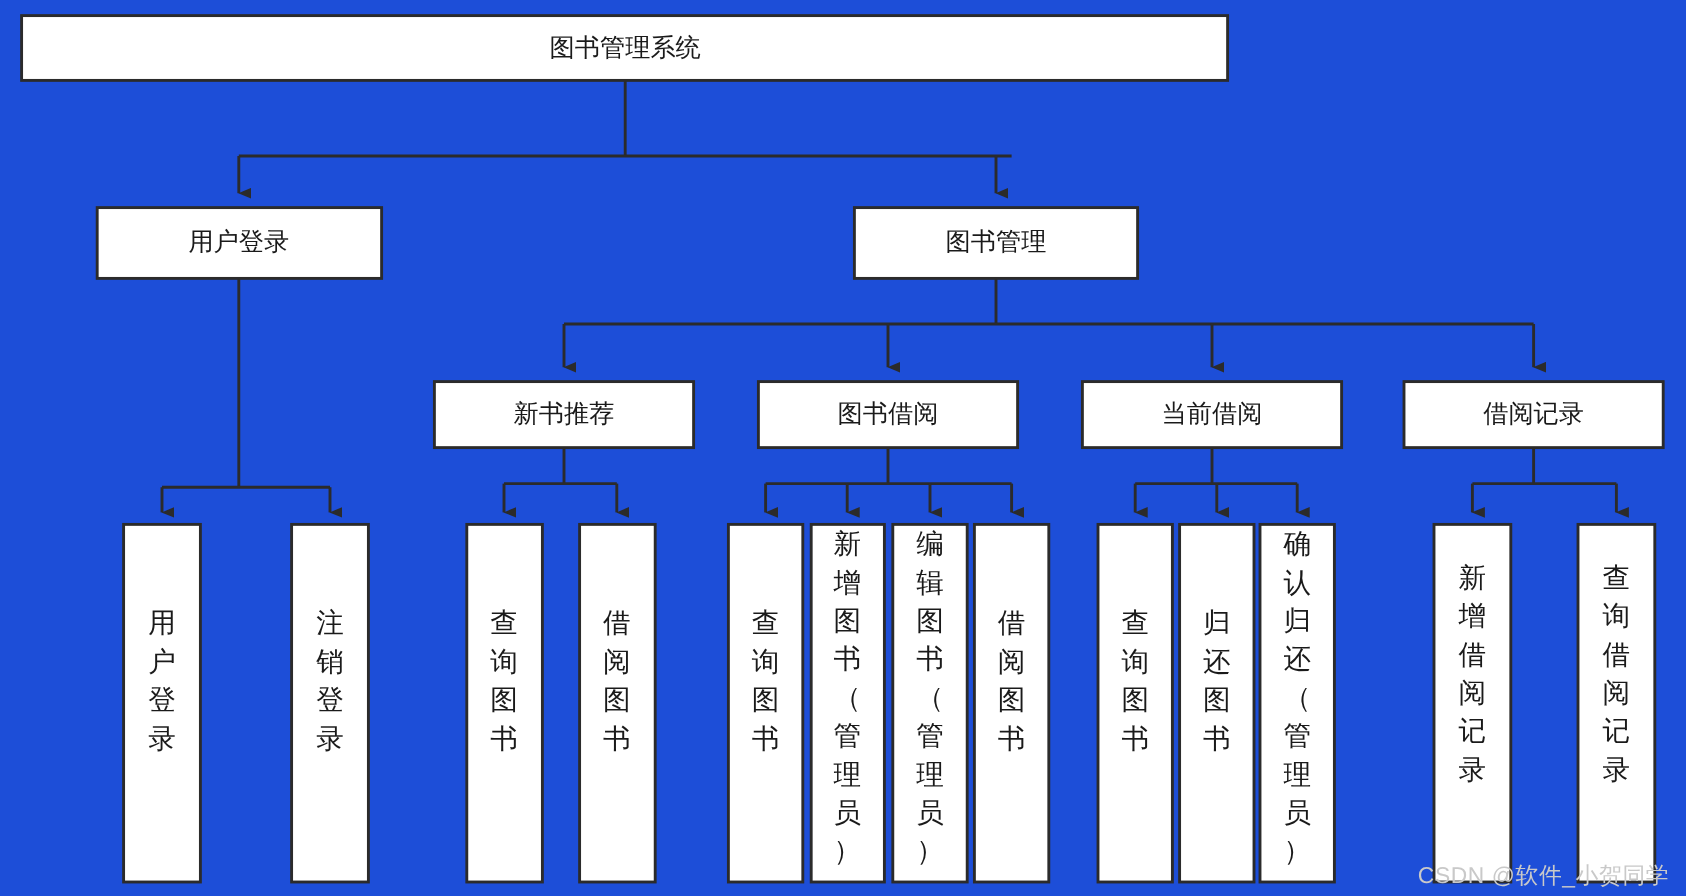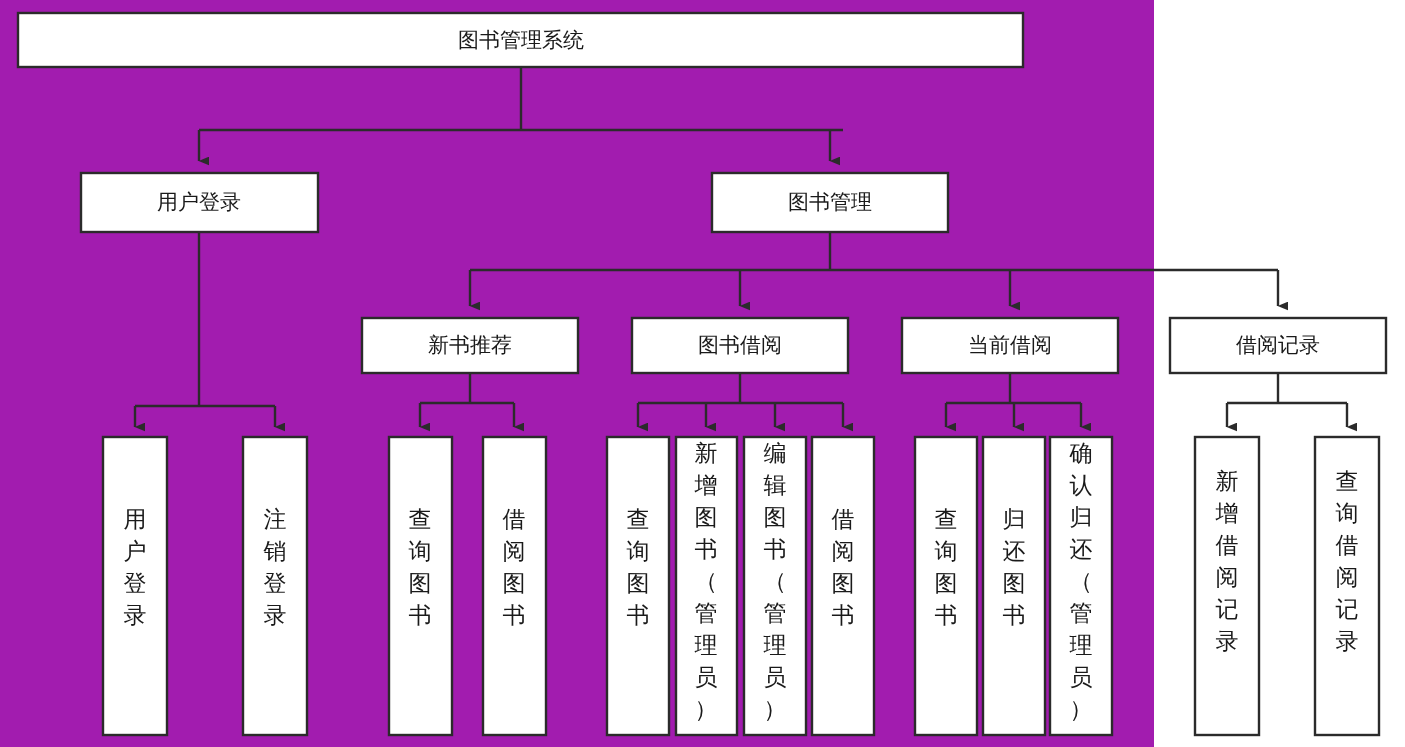--- a/index.html
+++ b/index.html
@@ -8,23 +8,23 @@
     background: #ffffff;
   }
   body {
     width: 1405px;
     height: 747px;
     overflow: hidden;
     font-family: "Liberation Sans", "DejaVu Sans", sans-serif;
   }
   #diagram-root {
     position: relative;
-    width: 1154px;
+    width: 1405px;
     height: 747px;
-    background: #a21caf;
+    background: #1d4ed8;
   }
   svg#flowchart {
     position: absolute;
     top: 0;
     left: 0;
     display: block;
   }
   .node-box {
     fill: #ffffff;
     stroke: #2b2b2b;
@@ -223,14 +223,15 @@
       <text class="node-label-vert" x="1227" y="489"><tspan x="1227" y="489">新</tspan><tspan x="1227" y="521">增</tspan><tspan x="1227" y="553">借</tspan><tspan x="1227" y="585">阅</tspan><tspan x="1227" y="617">记</tspan><tspan x="1227" y="649">录</tspan></text>
     </g>
 
     <g>
       <rect class="node-box" x="1315" y="437" width="64" height="298"></rect>
       <text class="node-label-vert" x="1347" y="489"><tspan x="1347" y="489">查</tspan><tspan x="1347" y="521">询</tspan><tspan x="1347" y="553">借</tspan><tspan x="1347" y="585">阅</tspan><tspan x="1347" y="617">记</tspan><tspan x="1347" y="649">录</tspan></text>
     </g>
 
   </svg>
 
+  <div class="watermark">CSDN @软件_小贺同学</div>
 
 </div>
 
 </body></html>

